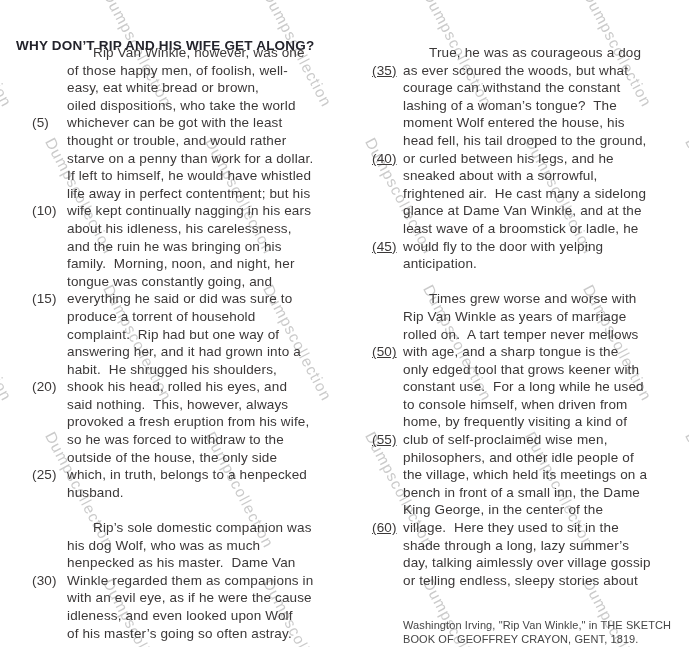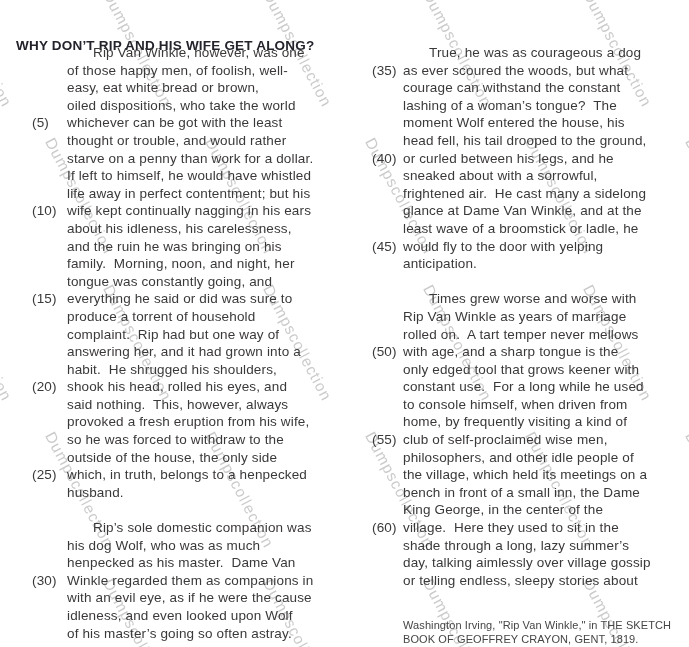--- a/index.html
+++ b/index.html
@@ -51,21 +51,21 @@
     font-size: 13.5px;
     line-height: 17.6px;
     letter-spacing: 0.15px;
     color: var(--body-color, #3b3838);
     margin-left: 28px;
   }
   .col-left  { left: 4px;   width: 341px; }
   .col-right { left: 340px; width: 341px; }
   .line { display: flex; height: 17.6px; white-space: pre; }
   .lnum { flex: 0 0 35px; }
-  .col-right .lnum { flex-basis: 31px; margin-left: 4px; }
+  .col-right .lnum { flex-basis: 31px; margin-left: 4px; text-decoration: underline; }
   .ltext { flex: 1 1 auto; }
   .indent .ltext { text-indent: 26px; }
   .citation {
     margin-top: 11px;
     margin-left: 35px;
     font-size: 11px;
     line-height: 14px;
     letter-spacing: 0.1px;
     color: var(--cite-color, #454545);
   }

